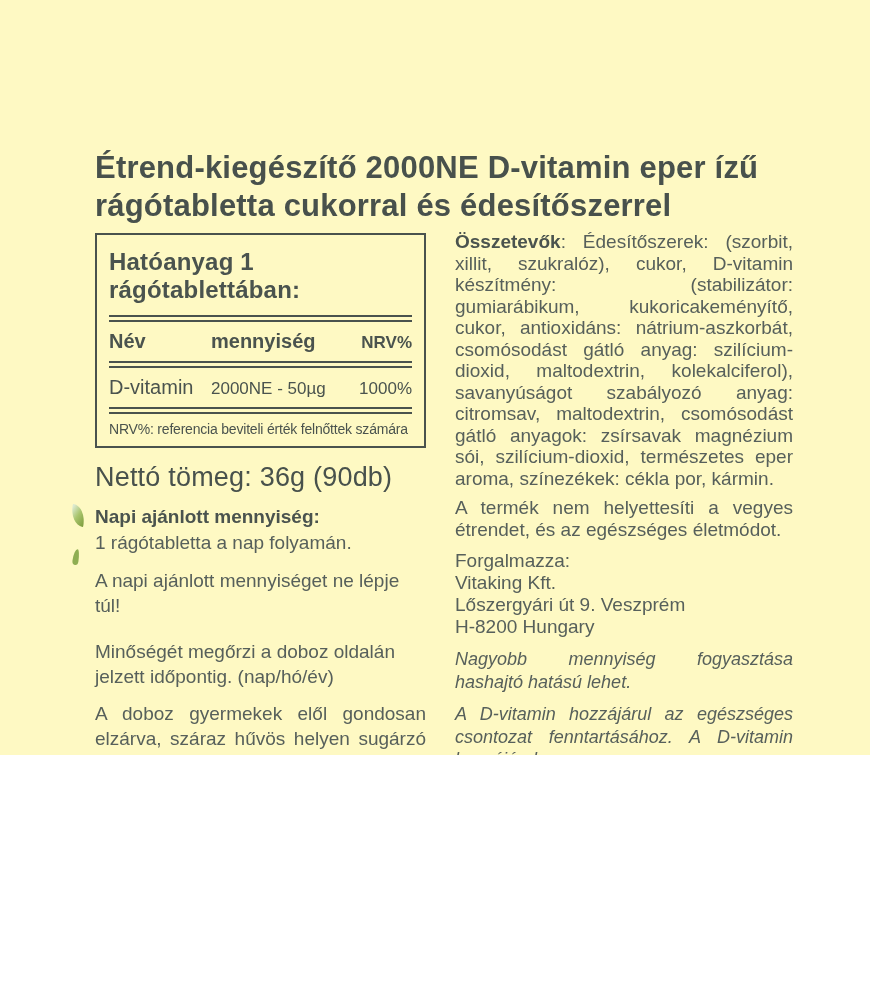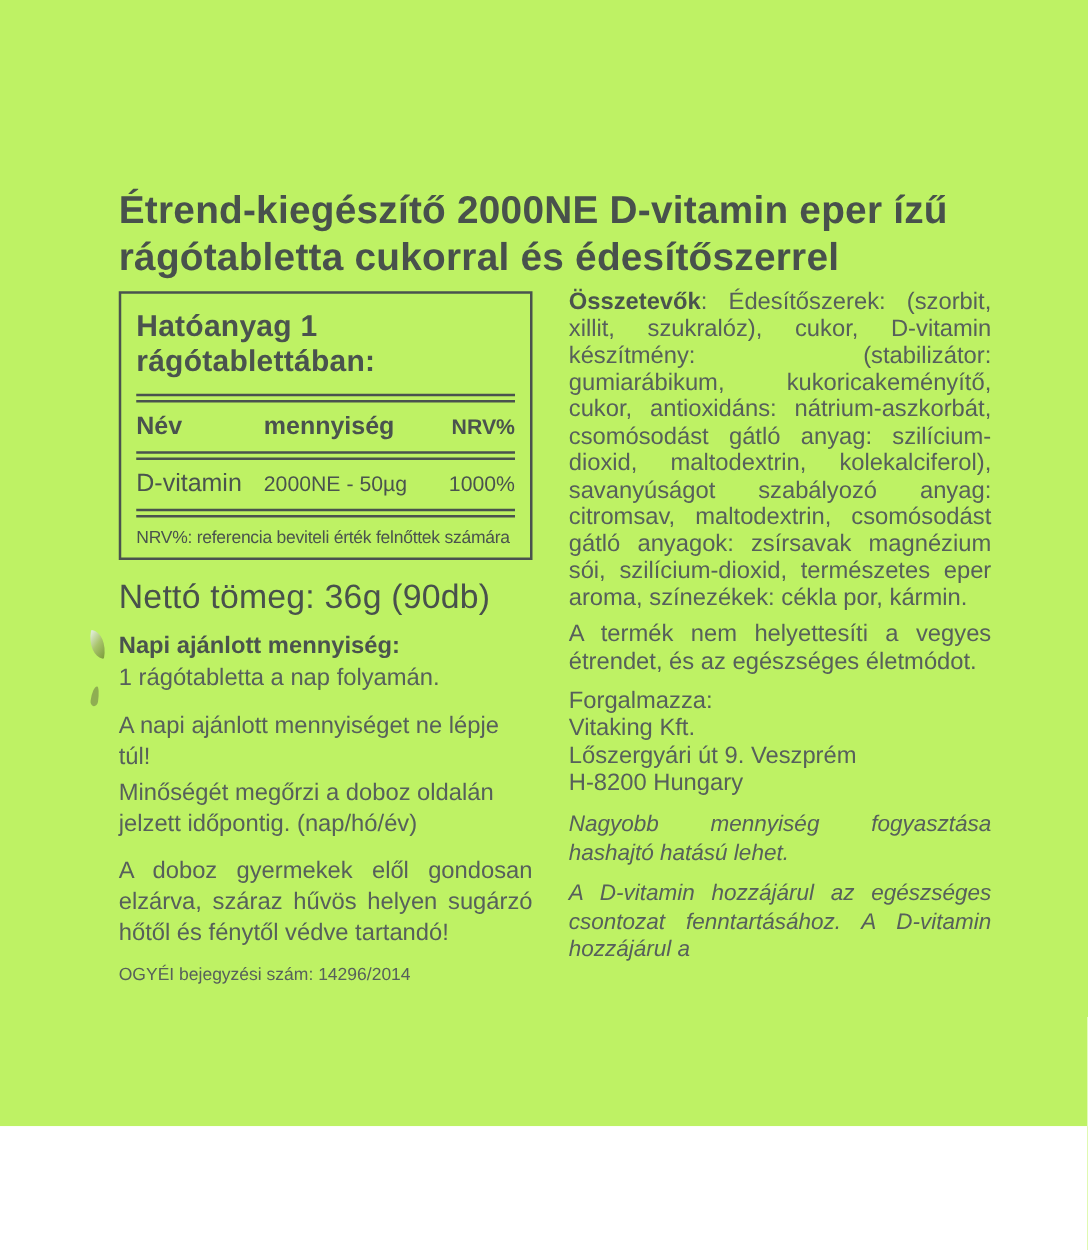--- a/index.html
+++ b/index.html
@@ -1,18 +1,18 @@
 <!DOCTYPE html>
 <html><head>
 <meta charset="utf-8">
 <style>
   * { margin:0; padding:0; box-sizing:border-box; }
   html,body { background:#ffffff; }
   .canvas {
-    position:relative; width:870px; height:901px; background:#bef264;
+    position:relative; width:870px; height:755px; background:#fef9c3;
     font-family:"Liberation Sans", sans-serif; color:#57605b; overflow:hidden;
   }
   .title {
     position:absolute; left:95px; top:149px; width:705px;
     font-size:31px; font-weight:bold; line-height:38px;
     color:#48514c; letter-spacing:0.2px;
   }
   .title span { display:block; }
 
   
@@ -27,21 +27,21 @@
   .hdr .c3 { font-size:17px; font-weight:bold; }
   .datarow .c1 { font-size:20px; }
   .datarow .c2, .datarow .c3 { font-size:17px; }
   .tbl-note { font-size:14px; padding:7px 0 2px; letter-spacing:-0.2px; white-space:nowrap; }
 
   .net-weight { margin-top:14px; font-size:27px; font-weight:normal; color:#48514c; letter-spacing:0.2px; }
   .subhead { margin-top:12px; font-size:19px; font-weight:bold; color:#4a534e; line-height:24px; }
   .left-col p.body { font-size:19px; line-height:25px; }
   .daily-text { margin-top:1px; }
   .warning { margin-top:13px; }
-  .best-before { margin-top:4px; }
+  .best-before { margin-top:21px; }
   .storage { margin-top:12px; text-align:justify; }
   .registration { margin-top:9px; font-size:14px; line-height:22px; }
 
   
   .right-col { position:absolute; left:455px; top:231px; width:338px; }
   .right-col p { font-size:19px; line-height:21.5px; text-align:justify; }
   .ingredients b { color:#4a534e; }
   .disclaimer { margin-top:8px; }
   .distributor { margin-top:10px; text-align:left !important; line-height:22px !important; }
   .distributor span { display:block; }

